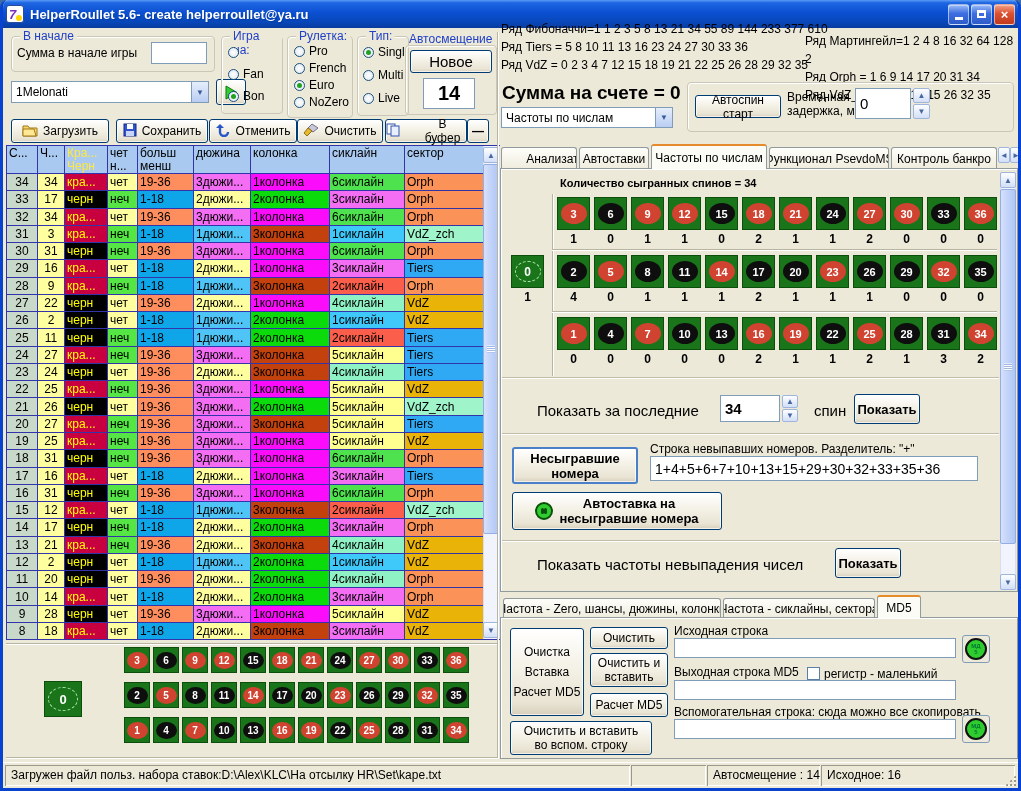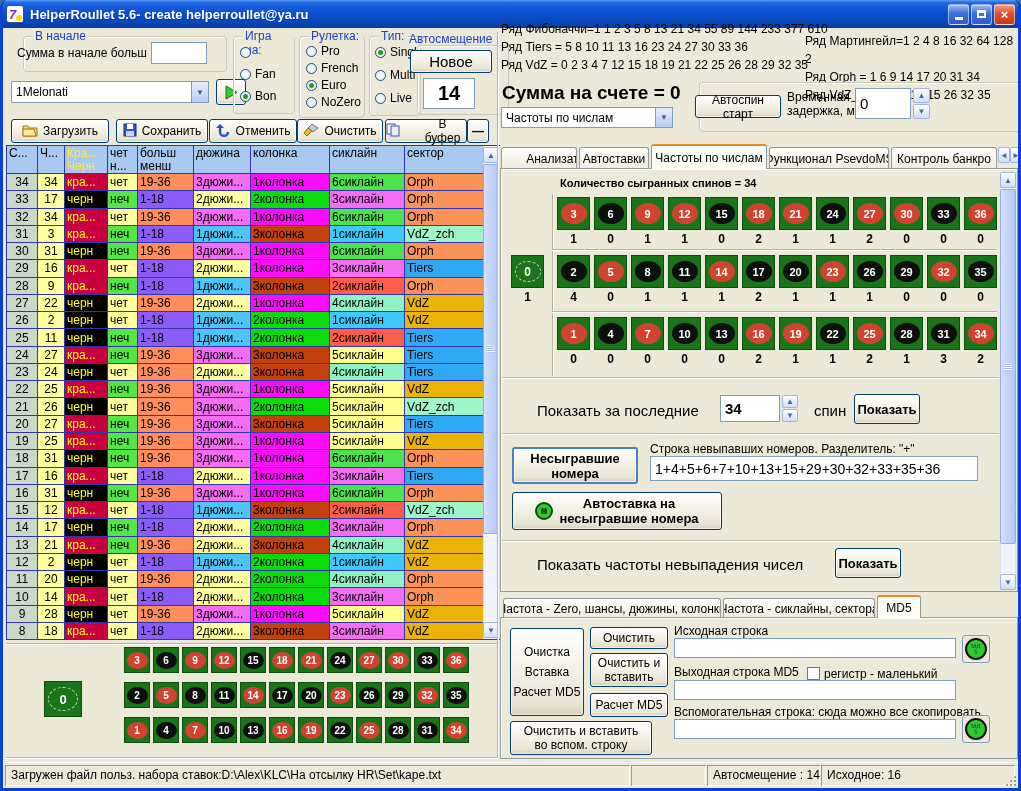--- a/index.html
+++ b/index.html
@@ -15,21 +15,21 @@
   .appico b{position:absolute;right:1px;bottom:1px;width:6px;height:6px;background:#FFD700;border-radius:50%;}
   .wbtn{width:21px;height:21px;border-radius:3px;margin-left:2px;border:1px solid #ffffff88;display:flex;align-items:center;justify-content:center;color:#fff;font-weight:bold;font-size:13px;
     background:linear-gradient(180deg,#9CBCF8,#3D6EE0 45%,#2E5BC8);box-shadow:inset 0 1px 0 #ffffff66;}
   .wbtn.close{background:linear-gradient(180deg,#F1A086,#DC5030 45%,#C03A1E);}
   .wbtn .mingl{display:block;width:8px;height:3px;background:#fff;margin-top:9px;}
   .wbtn .maxgl{display:block;width:9px;height:8px;border:2px solid #fff;border-top-width:3px;}
   
   .xpbtn{position:absolute;border:1px solid #003C74;border-radius:3px;color:#000;
     background:linear-gradient(180deg,#FFFFFF,#F4F1E6 45%,#E9E4D4 85%,#D8D0BC);
     display:flex;align-items:center;justify-content:center;font-size:12px;box-shadow:inset 0 0 0 1px #ffffffaa;text-align:center;}
-  .groupbox{position:absolute;border:1px solid #CBC7B8;border-radius:4px;box-shadow:inset 1px 1px 0 #ffffff;margin-left:12px;}
+  .groupbox{position:absolute;border:1px solid #CBC7B8;border-radius:4px;box-shadow:inset 1px 1px 0 #ffffff;}
   .gb-label{position:absolute;top:-8px;left:8px;background:#ECE9D8;padding:0 3px;font-size:12px;color:#2040C8;}
   .tin{position:absolute;border:1px solid #7F9DB9;background:#fff;font-family:inherit;font-size:12px;padding:1px 4px;}
   .combo{position:absolute;border:1px solid #7F9DB9;background:#fff;font-size:12px;display:flex;align-items:center;}
   .combo .cval{flex:1;padding:0 4px;overflow:hidden;white-space:nowrap;}
   .combo .carrow{width:17px;height:100%;border-left:1px solid #7F9DB9;background:linear-gradient(180deg,#E6EEFB,#B9CDF3);color:#3A5A9C;font-size:8px;display:flex;align-items:center;justify-content:center;}
   .radio{display:inline-block;width:11px;height:11px;border-radius:50%;border:1px solid #1C5180;background:radial-gradient(#fff,#DDE6EE);position:relative;vertical-align:-2px;margin-right:4px;}
   .radio.sel::after{content:"";position:absolute;left:2px;top:2px;width:5px;height:5px;border-radius:50%;background:#21A121;}
   .opt{font-size:12px;color:#000;white-space:nowrap;}
   .checkbox{display:inline-block;width:13px;height:13px;border:1px solid #5A7EA5;background:#fff;vertical-align:-2px;margin-right:4px;}
   .sb-btn{position:absolute;border:1px solid #9FB5DC;border-radius:2px;background:linear-gradient(180deg,#FDFEFF,#D3DFF7);color:#4667A2;display:flex;align-items:center;justify-content:center;font-size:8px;}
@@ -47,21 +47,21 @@
   #thead{position:absolute;left:0;top:0;width:477px;height:28px;}
   #thead .hcell{background:#A9C9F0;border-right:1px solid #3333AA;border-bottom:1px solid #3333AA;font-size:12px;line-height:13px;padding:1px 2px;overflow:hidden;color:#000;}
   #thead .hcell.ylw{color:#FFE840;}
   #htbody{position:absolute;left:0;top:28px;width:477px;height:466px;display:flex;flex-direction:column;}
   .trow{flex:1;display:grid;grid-template-columns:31px 27px 43px 30px 56px 57px 79px 75px 79px;}
   .tcell{border-right:1px solid #3333AA;border-bottom:1px solid #3333AA;font-size:12px;padding:0 2px;overflow:hidden;white-space:nowrap;display:flex;align-items:center;}
   .ctr{justify-content:center;}
   .c-spin{background:#C9D9C9;}  .c-num{background:#FFFF9F;}
   .c-kra{background:#C80040;color:#FFFF00;} .c-chern{background:#000;color:#FFFF00;}
   .c-even{background:#FFFF9F;} .c-odd{background:#55E645;}
-  .c-high{background:#FF8E5E;} .c-low{background:#8b5cf6;}
+  .c-high{background:#FF8E5E;} .c-low{background:#0ea5e9;}
   .c-dz1{background:#4FC4F7;} .c-dz2{background:#FFFF9F;} .c-dz3{background:#F46EF4;}
   .c-col1{background:#FB0DFB;} .c-col2{background:#0BDB0B;} .c-col3{background:#c2410c;}
   .c-sl1{background:#3FC9FB;} .c-sl2{background:#FB5F4B;} .c-sl3{background:#F46EF4;}
   .c-sl4{background:#8FF2C4;} .c-sl5{background:#FFFF8F;} .c-sl6{background:#4FE24F;}
   .c-sec-orph{background:#FB9257;} .c-sec-tiers{background:#2FA9F3;} .c-sec-vdz{background:#eab308;} .c-sec-vdz_zch{background:#9FF4C9;}
   
   .tab{position:absolute;border:1px solid #919B9C;border-bottom:none;border-radius:3px 3px 0 0;background:linear-gradient(180deg,#FEFEFA,#EFECDD);font-size:12px;display:flex;align-items:center;justify-content:center;overflow:hidden;white-space:nowrap;padding:0 4px;}
   .tab.active{background:#FCFCF6;border-top:2px solid #E68B2C;z-index:3;font-size:12px;}
   .tabpage{position:absolute;border:1px solid #919B9C;background:#ECE9D8;box-shadow:inset 1px 1px 0 #fff;}
   
@@ -105,21 +105,21 @@
       </span>
     <span class="wbtn">
         <span class="maxgl"></span>
       </span>
     <span class="wbtn close">×</span>
   </div>
 
   <div class="groupbox" style="left:8px;top:36px;width:204px;height:36px">
     <span class="gb-label">В начале</span>
   </div>
-  <span class="lbl" style="left:14px;top:46px">Сумма в начале больш</span>
+  <span class="lbl" style="left:14px;top:46px">Сумма в начале игры</span>
   <input class="tin" style="left: 148px; top: 42px; width: 56px; height: 22px;" value="">
 
   <div class="combo" style="left:8px;top:81px;width:198px;height:22px">
     <span class="cval">1Melonati</span>
     <span class="carrow">▼</span>
   </div>
   <div class="xpbtn" style="left:213px;top:79px;width:30px;height:26px">
     <svg width="13" height="15" viewBox="0 0 13 15">
         <polygon points="1,1 12,7.5 1,14" fill="#33CC33" stroke="#117711"></polygon>
       </svg>

